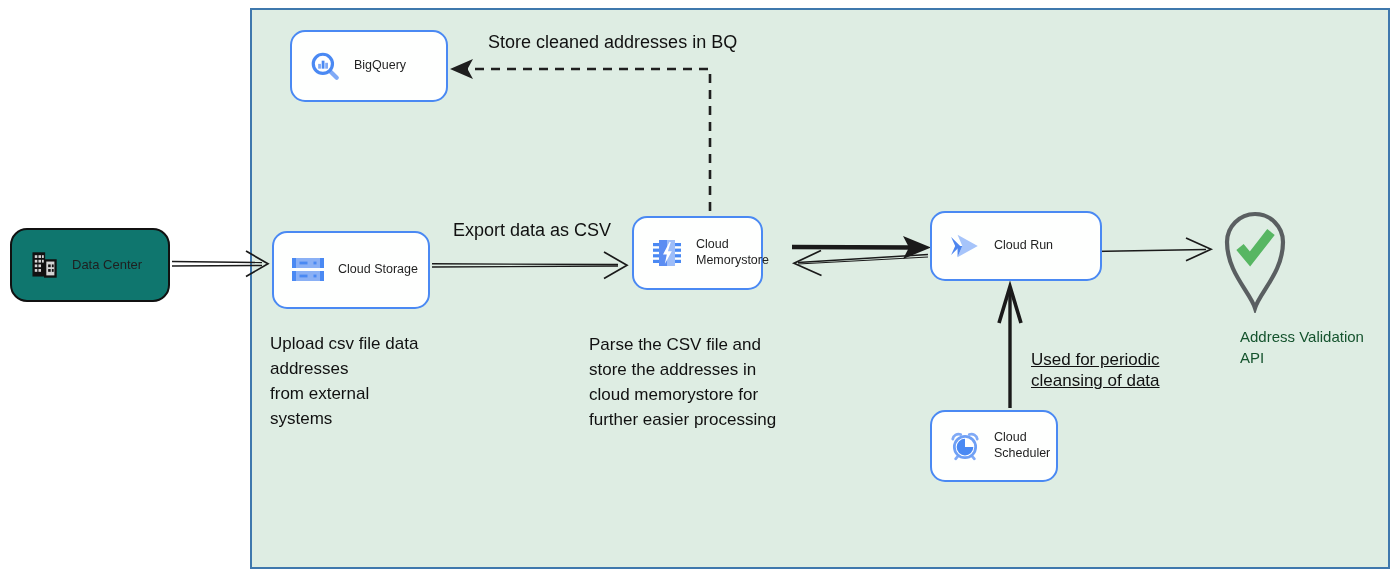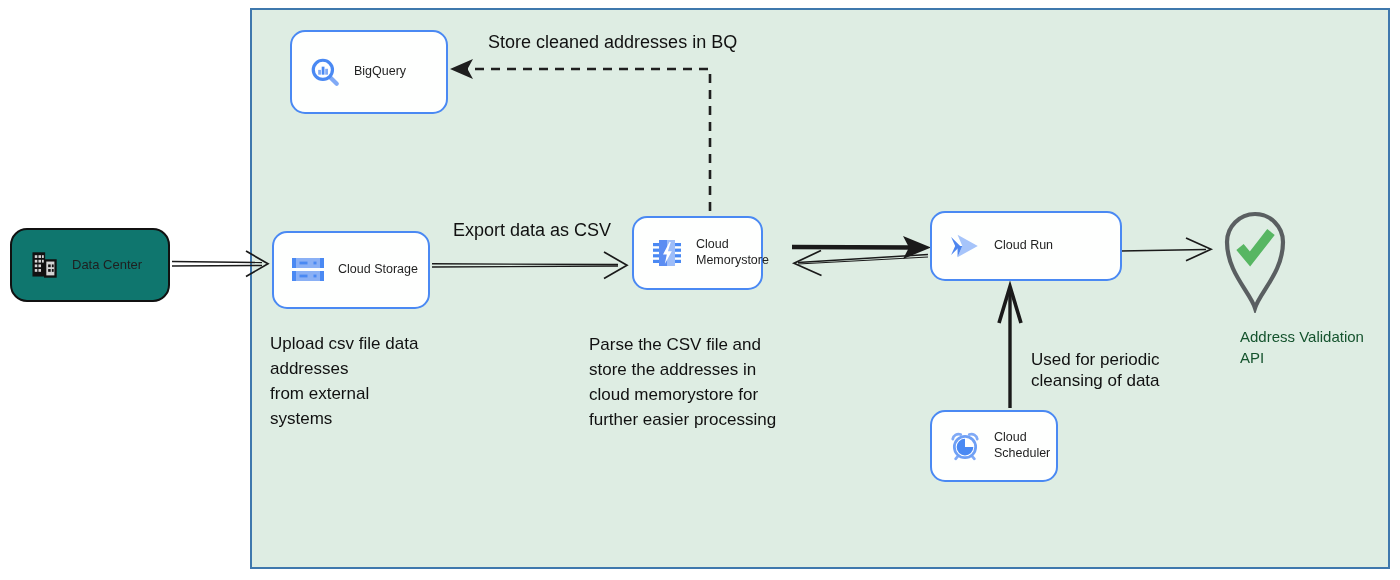--- a/index.html
+++ b/index.html
@@ -94,21 +94,21 @@
           <rect x="16.6" y="12.5" width="2.2" height="2.4"></rect>
             <rect x="19.8" y="12.5" width="1.6" height="2.4"></rect>
           <rect x="16.6" y="16.5" width="2.2" height="2.4"></rect>
             <rect x="19.8" y="16.5" width="1.6" height="2.4"></rect>
         </g>
       </svg>
     </span>
     <span class="node-label" style="font-size:13px;">Data Center</span>
   </div>
 
-  <div class="node" style="left:290px;top:30px;width:158px;height:84px;">
+  <div class="node" style="left:290px;top:30px;width:158px;height:72px;">
     <span class="icon">
       <svg width="32" height="32" viewBox="0 0 30 30">
         <line x1="19.6" y1="19.6" x2="26" y2="26" stroke="#80aaf6" stroke-width="4" stroke-linecap="round"></line>
         <circle cx="13" cy="13" r="9" fill="#fff" stroke="#4a89f3" stroke-width="3"></circle>
         <rect x="8.6" y="13" width="2.6" height="4.5" fill="#80aaf6"></rect>
         <rect x="11.9" y="10" width="2.6" height="7.5" fill="#4a89f3"></rect>
         <rect x="15.2" y="12" width="2.6" height="5.5" fill="#80aaf6"></rect>
       </svg>
     </span>
     <span class="node-label">BigQuery</span>
@@ -150,21 +150,21 @@
             <rect x="24" y="22.8" width="6" height="3.2"></rect>
         </g>
         <rect x="8" y="3" width="8" height="26" fill="#5b8df2"></rect>
         <rect x="16" y="3" width="8" height="26" fill="#9dbdf9"></rect>
         <polygon points="18.5,5 12,17.5 15.8,17.5 13.8,27 20.8,14.2 16.9,14.2 19.8,5" fill="#fff"></polygon>
       </svg>
     </span>
     <span class="node-label" style="width:80px;">Cloud Memorystore</span>
   </div>
 
-  <div class="node" style="left:930px;top:211px;width:192px;height:70px;">
+  <div class="node" style="left:930px;top:211px;width:172px;height:70px;">
     <span class="icon">
       <svg width="32" height="28" viewBox="0 0 30 26">
         <polygon points="8,2.5 27,13 8,23.5 12.5,13" fill="#a6c4fa"></polygon>
         <polygon points="8,13 12.5,13 8,23.5" fill="#4e86ef"></polygon>
         <polygon points="2,4.5 10.5,13 2,21.5 5.8,13" fill="#4e86ef"></polygon>
       </svg>
     </span>
     <span class="node-label">Cloud Run</span>
   </div>
 
@@ -193,16 +193,16 @@
   <div class="bignote" style="left:488px;top:32px;">Store cleaned addresses in BQ</div>
   <div class="bignote" style="left:453px;top:220px;">Export data as CSV</div>
   <div class="note" style="left:270px;top:331px;width:210px;">Upload csv file data
 addresses
 from external
 systems</div>
   <div class="note" style="left:589px;top:332px;width:250px;">Parse the CSV file and
 store the addresses in
 cloud  memorystore for
 further easier processing</div>
-  <div class="note tight" style="left:1031px;top:349px;width:190px;">Used for periodic
+  <div class="note tight" style="left:1031px;top:349px;width:190px;text-decoration:underline;">Used for periodic
 cleansing of data</div>
 
 </div>
 
 </body></html>

